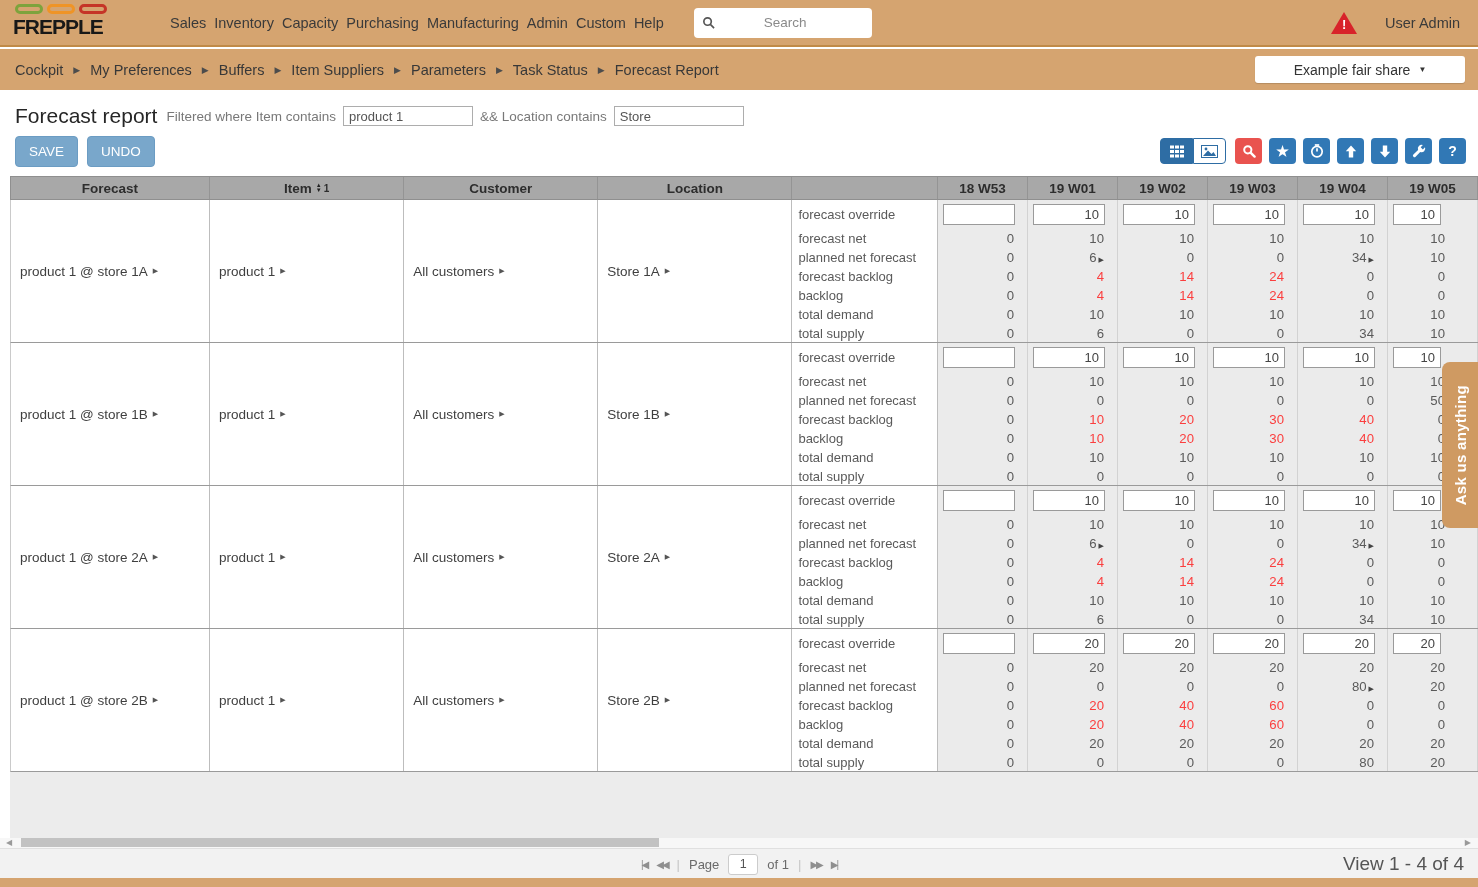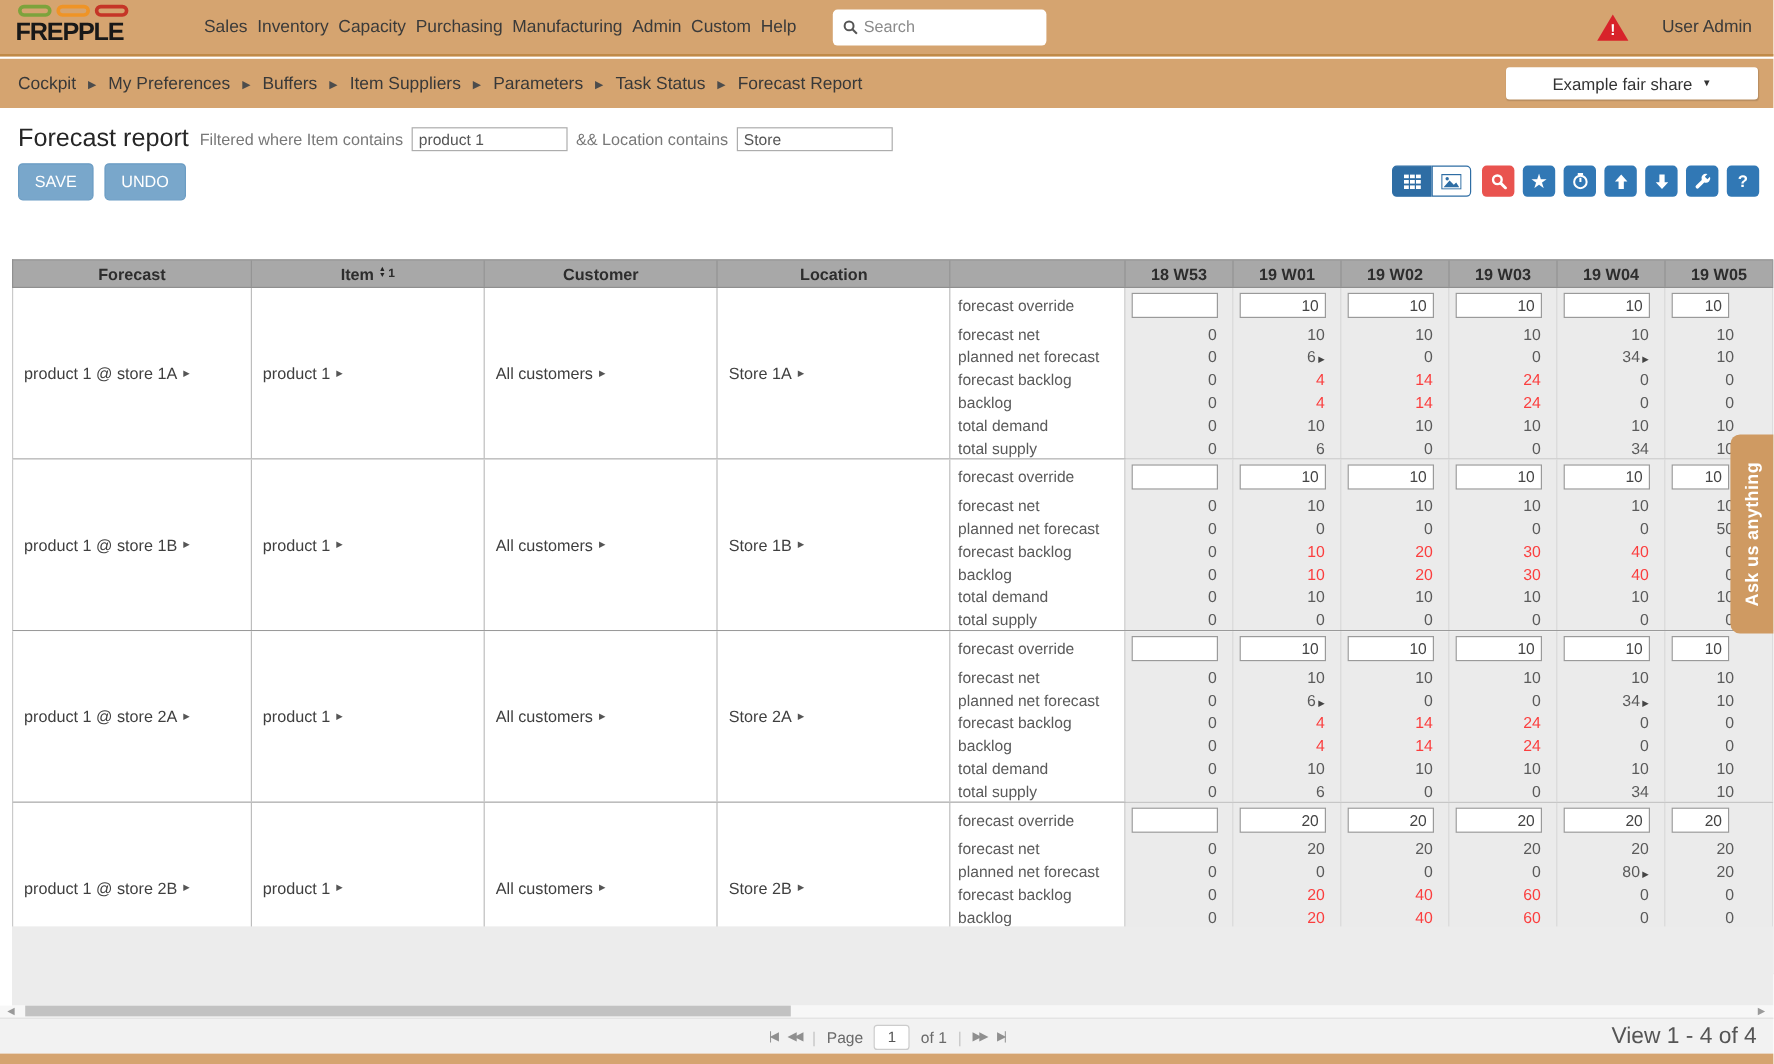--- a/index.html
+++ b/index.html
@@ -13,21 +13,21 @@
   .logo-pills { display:flex; gap:4px; margin-left:2px; margin-bottom:0px; }
   .pill { width:28px; height:10px; border-radius:7px; border:3px solid; background:transparent; }
   .pill.g { border-color:#7da33c; } .pill.o { border-color:#ef9426; } .pill.r { border-color:#c53527; }
   .logo-text { font-size:21px; font-weight:800; letter-spacing:-1px; color:#181818; line-height:26px; }
   .nav-menu { display:flex; gap:8px; margin-left:18px; }
   .nav-item { font-size:14.5px; color:#3a3a3a; cursor:pointer; white-space:nowrap; }
   .search-box { margin-left:30px; width:178px; height:30px; background:#fff; border-radius:4px;
                 display:flex; align-items:center; padding:0 8px; gap:5px; }
   .search-box svg { flex:0 0 auto; }
   .search-box input { border:none; outline:none; width:130px; font-size:13.5px; color:#444;
-                      font-family:"Liberation Sans",sans-serif; background:transparent; }
+                      font-family:"Liberation Sans",sans-serif; background:transparent;margin-left:44px; }
   .search-box input::placeholder { color:#8a8a8a; }
   .nav-right { margin-left:auto; display:flex; align-items:center; gap:28px; padding-right:18px; }
   .warn { position:relative; width:26px; height:22px; cursor:pointer; }
   .warn .tri { width:0; height:0; border-left:13px solid transparent; border-right:13px solid transparent;
                border-bottom:22px solid #d8232a; }
   .warn .ex { position:absolute; left:0; top:6px; width:26px; text-align:center; color:#fff;
               font-weight:bold; font-size:13px; line-height:13px; }
   .user-label { font-size:14.5px; color:#3a3a3a; cursor:pointer; }
 
   
@@ -55,21 +55,21 @@
   .toolbar { position:absolute; right:12px; top:138px; display:flex; gap:7px; align-items:center; }
   .toggle-group { display:flex; margin-right:2px; }
   .tg { width:33px; height:26px; display:flex; align-items:center; justify-content:center; cursor:pointer; }
   .tg.left { background:#2e6da4; border:1px solid #2e6da4; border-radius:4px 0 0 4px; }
   .tg.right { background:#fff; border:1px solid #2e6da4; border-radius:0 4px 4px 0; }
   .tbtn { width:27px; height:26px; border-radius:4px; background:#3178b5; color:#fff; display:flex;
           align-items:center; justify-content:center; font-size:14px; font-weight:bold; cursor:pointer; }
   .tbtn.red { background:#e9534f; }
 
   
-  .table-wrap { position:absolute; left:10px; top:176px; width:1468px; height:596px; overflow:hidden;margin-top:40px; }
+  .table-wrap { position:absolute; left:10px; top:176px; width:1468px; height:596px; overflow:hidden; }
   .thead { display:flex; height:24px; background:#a8a8a8; border-top:1px solid #8f8f8f;
            border-bottom:1px solid #8f8f8f; border-left:1px solid #8f8f8f; }
   .th { border-right:1px solid #949494; display:flex; align-items:center; justify-content:center;
         font-weight:bold; font-size:13.5px; color:#2d2d2d; cursor:pointer; }
   .c-forecast { width:205px; } .c-info { width:200px; } .c-measure { width:150px; } .c-week { width:90px; flex:0 0 90px; }
   .sorts { display:inline-flex; flex-direction:column; margin-left:4px; }
   .sorts span { font-size:6px; line-height:5px; color:#222; }
   .sup { font-size:10px; vertical-align:super; margin-left:2px; font-weight:bold; }
   .block { display:flex; height:143px; border-bottom:1px solid #9a9a9a; border-left:1px solid #cacaca; background:#fff; }
   .info-cell { border-right:1px solid #bdbdbd; display:flex; align-items:center; padding-left:9px;

